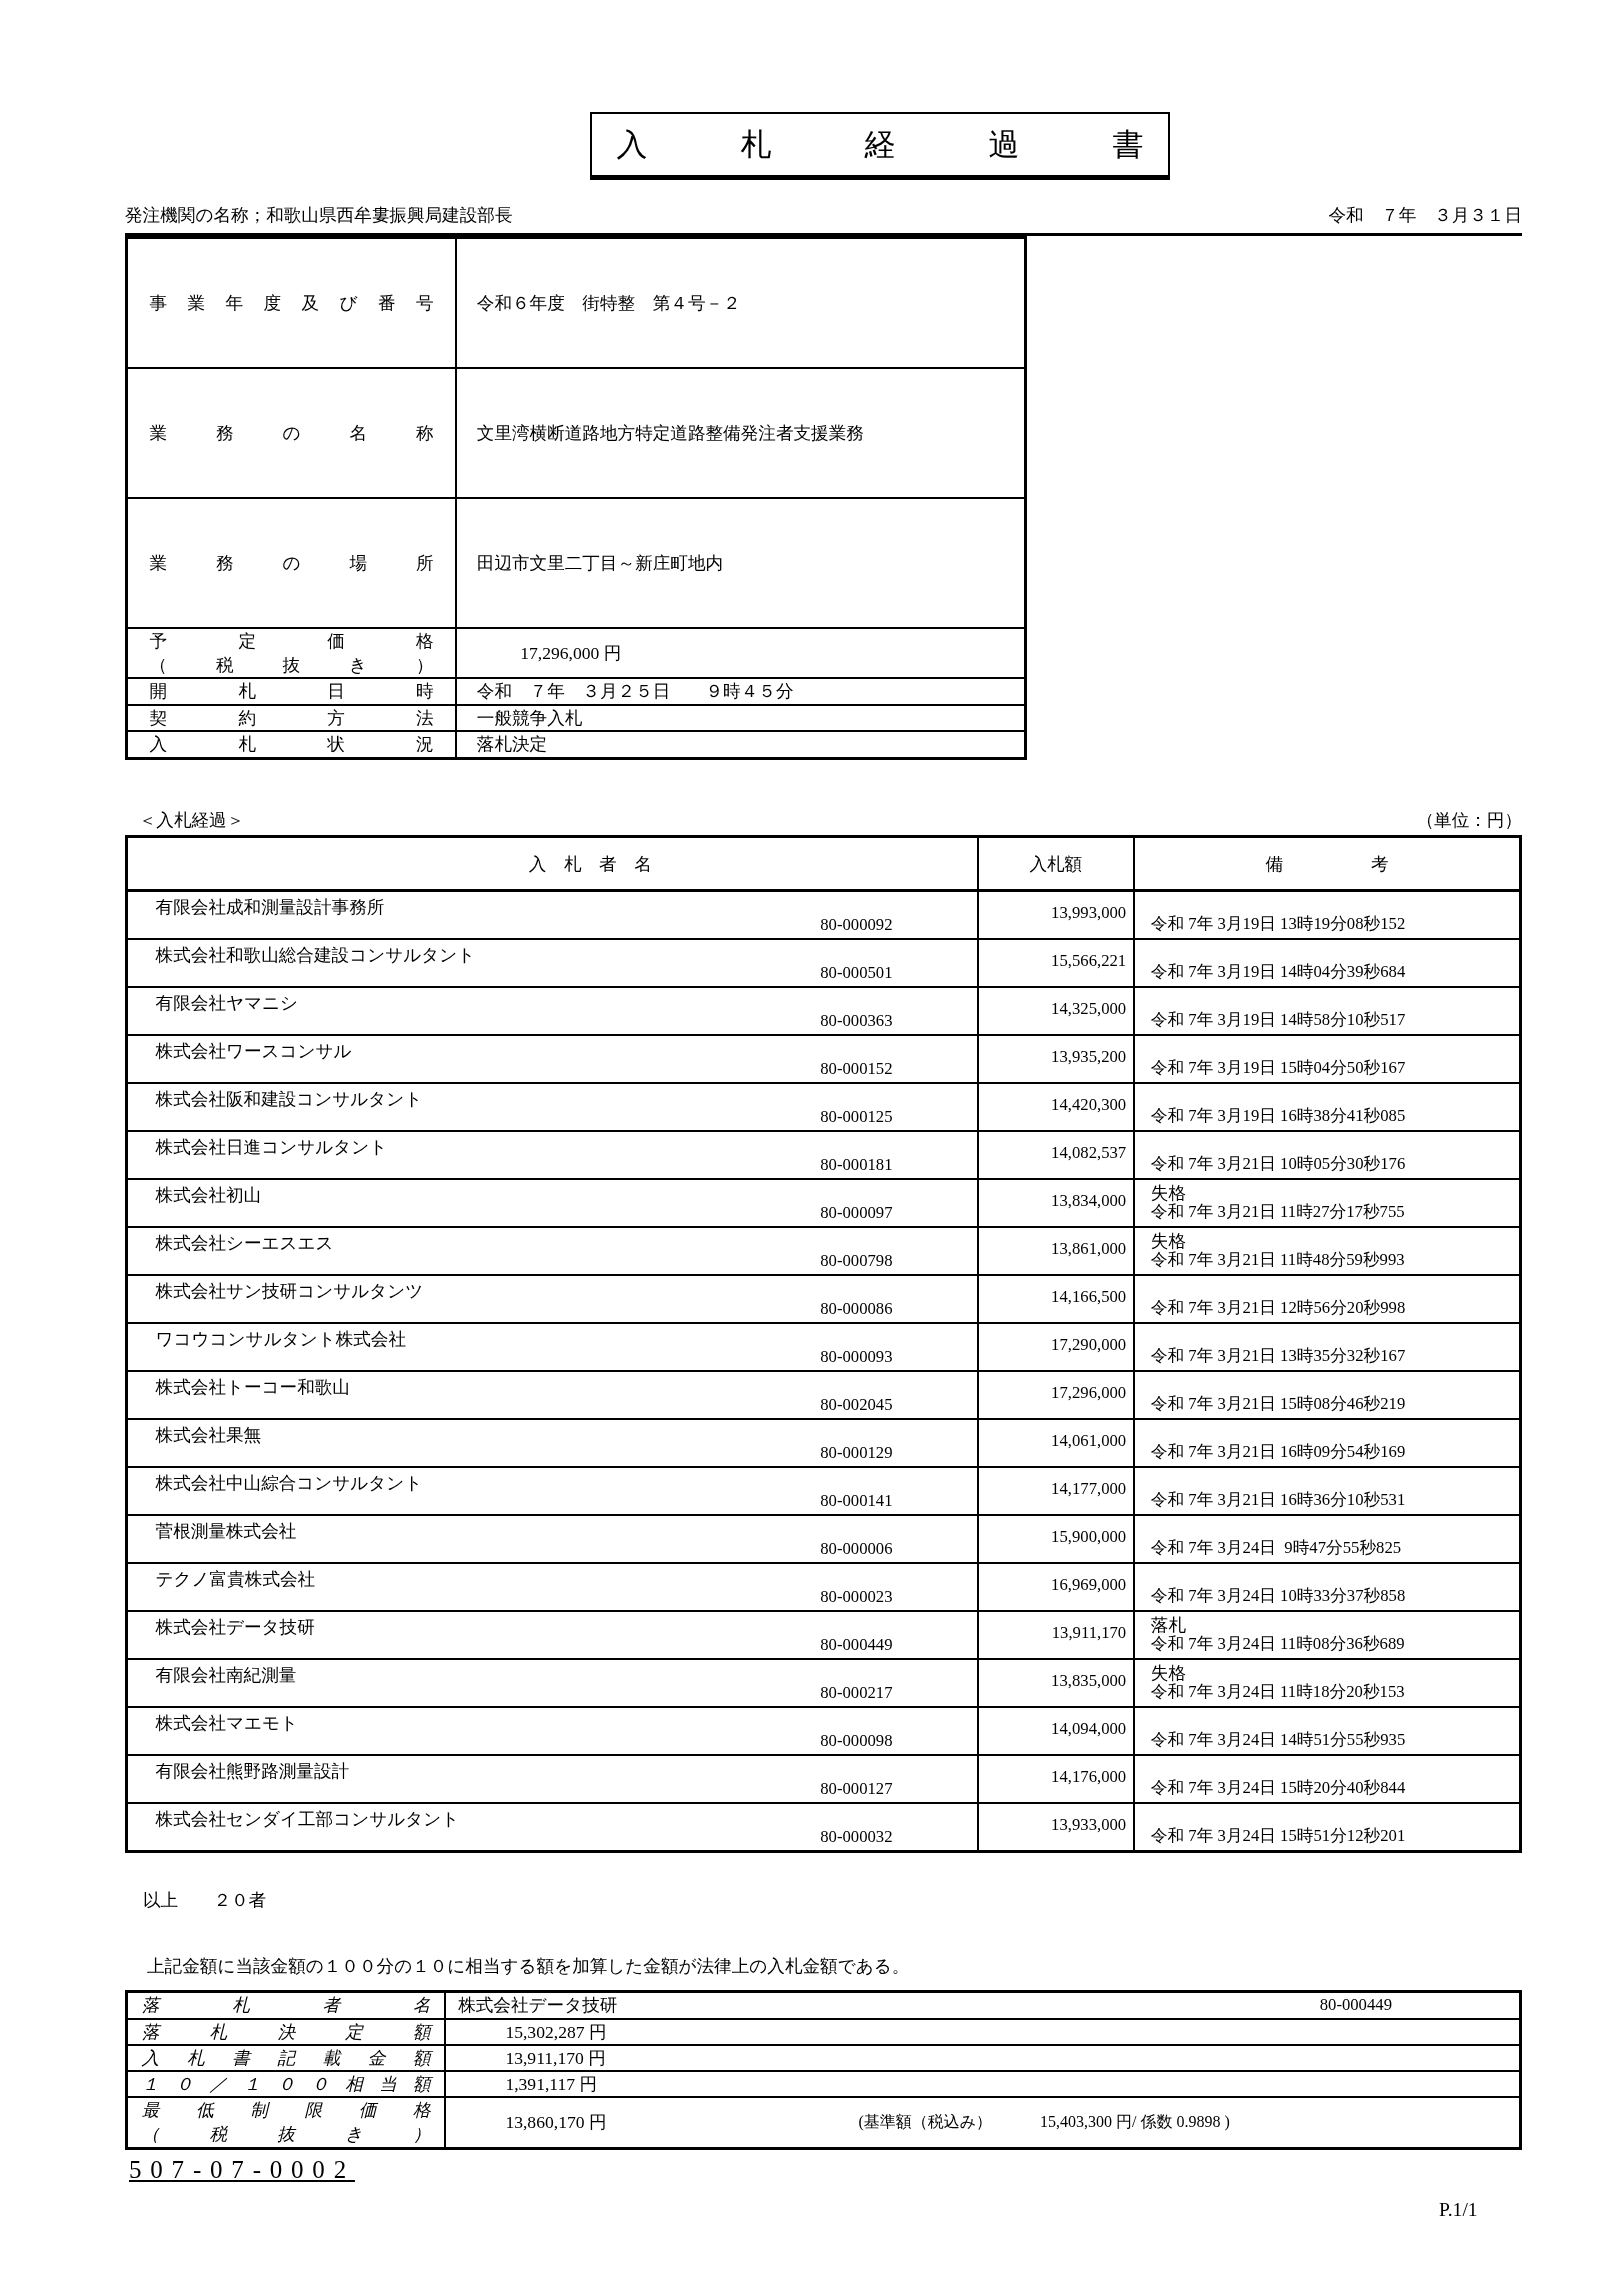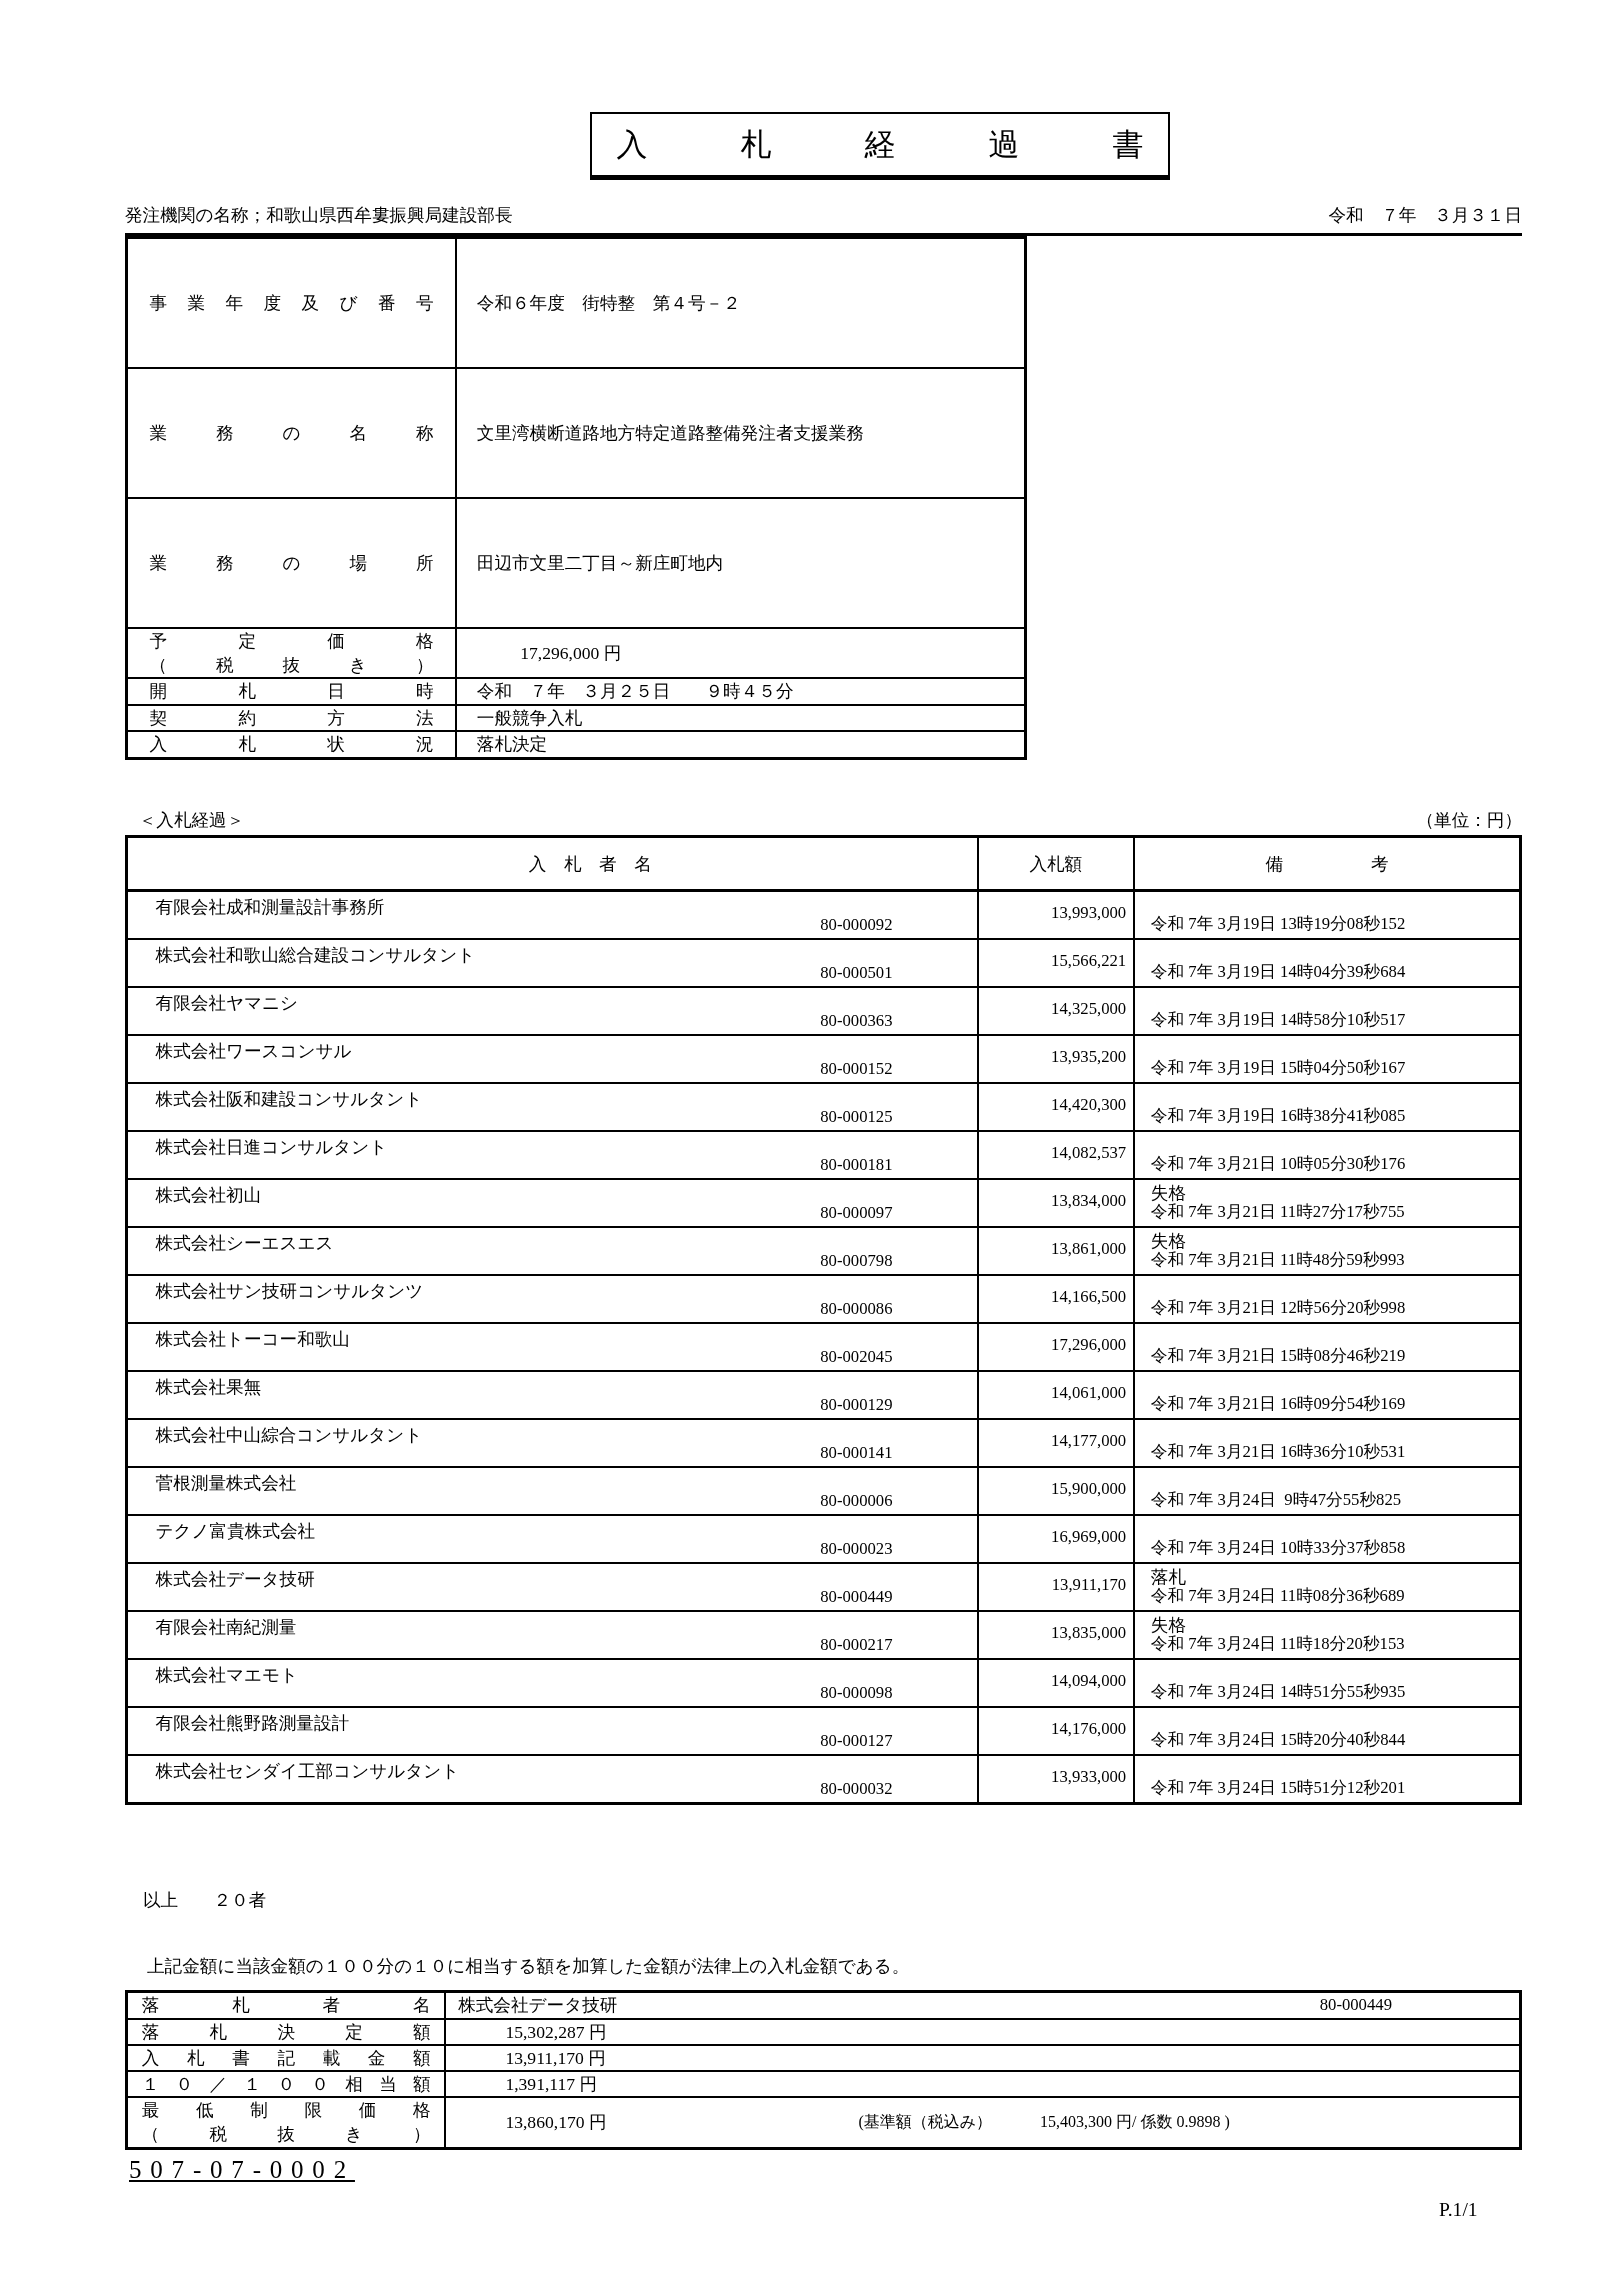--- a/index.html
+++ b/index.html
@@ -46,21 +46,21 @@
   .bamt{position:absolute;top:10.8px;right:6.9px;font-size:16.7px;}
   .bstat{position:absolute;top:1px;left:15.7px;font-size:17.6px;}
   .bdate{position:absolute;bottom:2.9px;left:15.7px;font-size:16.7px;white-space:pre;}
 
   .total-line{position:absolute;left:143px;top:1888px;font-size:17.6px;white-space:pre;}
   .note-line{position:absolute;left:147px;top:1954px;font-size:17.6px;}
 
   .award-table{position:absolute;left:125px;top:1990px;width:1397px;border:3.9px solid #000;}
   .award-table td{border:2.9px solid #000;font-size:17.6px;}
   .award-table td.lbl{width:289px;padding:0 13.7px;}
-  .award-table td.lbl .jline{text-align:justify;text-align-last:justify;}
+  .award-table td.lbl .jline{text-align:justify;text-align-last:justify;font-style:italic;}
   .award-table td.val{position:relative;padding-left:11.8px;white-space:pre;}
   .award-table td.val.money{padding-left:59px;}
   .award-table tr.r0 td{height:24.5px;}
   .award-table tr.rm td{height:22.5px;}
   .award-table tr.rl td{height:49px;}
   .aw-code{position:absolute;right:127px;top:50%;transform:translateY(-50%);font-size:16.7px;}
   .aw-note{position:absolute;left:412px;top:50%;transform:translateY(-50%);font-size:16px;white-space:pre;}
 
   .doc-number{position:absolute;left:129px;top:2156px;font-size:25px;letter-spacing:8.8px;text-decoration:underline;}
   .page-number{position:absolute;left:1439px;top:2199px;font-size:19.6px;}
@@ -259,20 +259,33 @@
       <td>
         <span class="bamt">14,166,500</span>
       </td>
       <td>
         <span class="bstat"></span>
         <span class="bdate">令和 7年 3月21日 12時56分20秒998</span>
       </td>
     </tr>
         <tr>
       <td>
+        <span class="bname">ワコウコンサルタント株式会社</span>
+        <span class="bcode">80-000093</span>
+      </td>
+      <td>
+        <span class="bamt">17,290,000</span>
+      </td>
+      <td>
+        <span class="bstat"></span>
+        <span class="bdate">令和 7年 3月21日 13時35分32秒167</span>
+      </td>
+    </tr>
+        <tr>
+      <td>
         <span class="bname">株式会社トーコー和歌山</span>
         <span class="bcode">80-002045</span>
       </td>
       <td>
         <span class="bamt">17,296,000</span>
       </td>
       <td>
         <span class="bstat"></span>
         <span class="bdate">令和 7年 3月21日 15時08分46秒219</span>
       </td>

